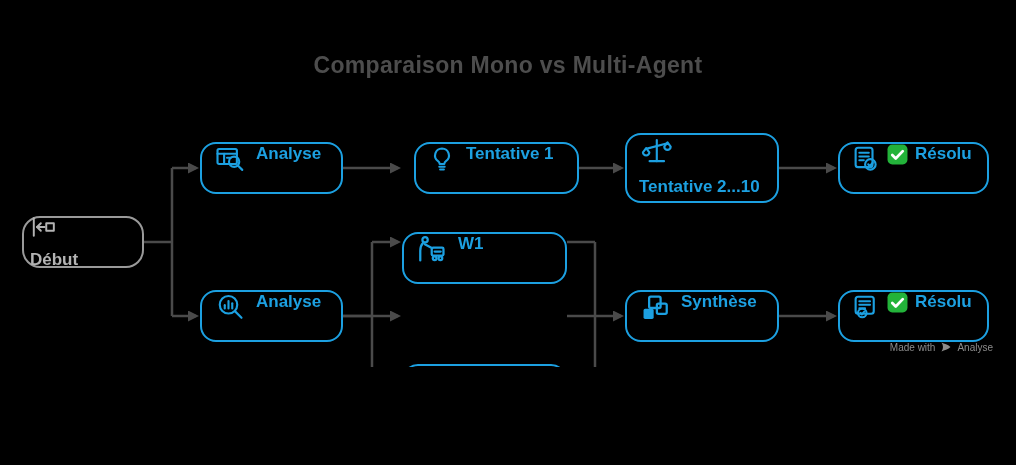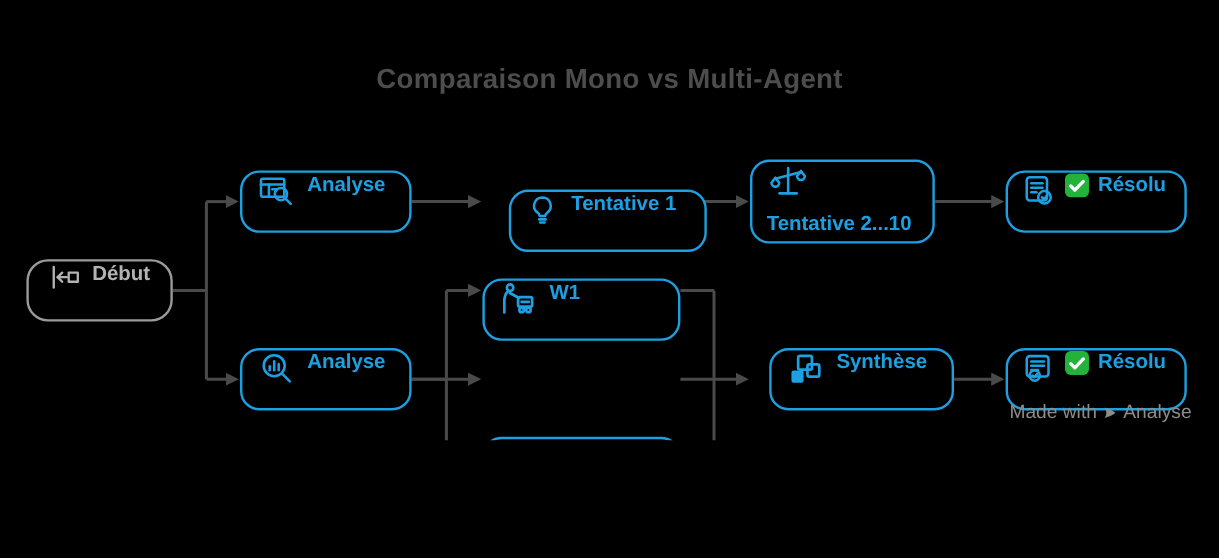--- a/index.html
+++ b/index.html
@@ -16,35 +16,35 @@
   body{font-family:"Liberation Sans",sans-serif;}
   .canvas{position:relative;width:1016px;height:367px;background:var(--bg);overflow:hidden;}
   .title{position:absolute;left:0;top:52px;width:100%;text-align:center;
          color:var(--title);font-size:23px;font-weight:700;letter-spacing:.3px;}
   .connectors{position:absolute;left:0;top:0;}
   .node{position:absolute;display:flex;align-items:flex-start;gap:10px;
         border:2.5px solid var(--blue);border-radius:16px;color:var(--blue);
         font-weight:700;font-size:17px;padding:0 12px;background:var(--bg);}
   .node .ic{flex:0 0 auto;display:flex;align-items:center;}
   .node .lbl{white-space:nowrap;}
-  .gray-node{border-color:var(--gray);color:#b3b3b3;border-radius:18px;justify-content:center;padding:0 6px;}
+  .gray-node{border-color:var(--gray);color:#b3b3b3;border-radius:18px;justify-content:center;padding:0 6px;flex-direction:column;}
   .label2{white-space:normal;width:96px;line-height:1.22;}
   .n-debut{left:22px;top:216px;width:122px;height:52px;}
   .n-analyse-mono{left:200px;top:142px;width:143px;height:52px;}
-  .n-tentative1{left:424px;top:142px;width:165px;height:52px;margin-top:16px;}
+  .n-tentative1{left:414px;top:142px;width:165px;height:52px;}
   .n-tentative2{left:625px;top:133px;width:154px;height:70px;flex-direction:column;}
   .n-resolu-mono{left:838px;top:142px;width:151px;height:52px;gap:7px;padding:0 10px;}
   .n-w1{left:402px;top:232px;width:165px;height:52px;}
   .n-analyse-multi{left:200px;top:290px;width:143px;height:52px;}
   .n-w2{left:402px;top:290px;width:165px;height:52px;}
   .n-w3{left:402px;top:364px;width:165px;height:52px;}
-  .n-synthese{left:625px;top:290px;width:154px;height:52px;margin-left:16px;}
+  .n-synthese{left:625px;top:290px;width:154px;height:52px;}
   .n-resolu-multi{left:838px;top:290px;width:151px;height:52px;gap:7px;padding:0 10px;}
   .wm{position:absolute;right:23px;bottom:14px;display:flex;align-items:center;gap:5px;
-      color:var(--wm);font-size:16px;}
+      color:var(--wm);font-size:10px;}
   .ic svg{display:block;}
 </style>
 </head>
 <body>
 
 <div class="canvas">
 
   <div class="title">Comparaison Mono vs Multi-Agent</div>
 
   <svg class="connectors" width="1016" height="465">

